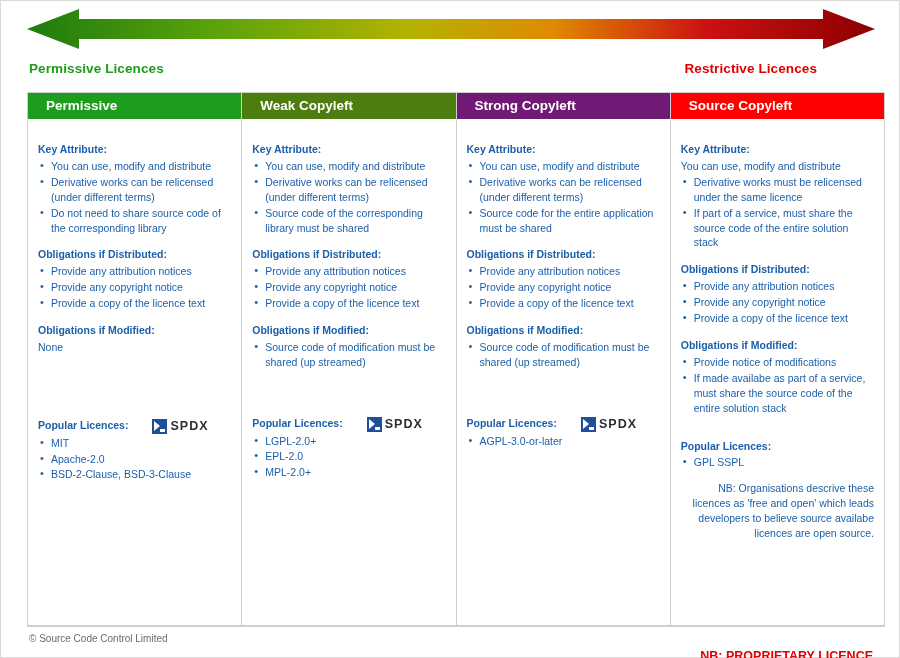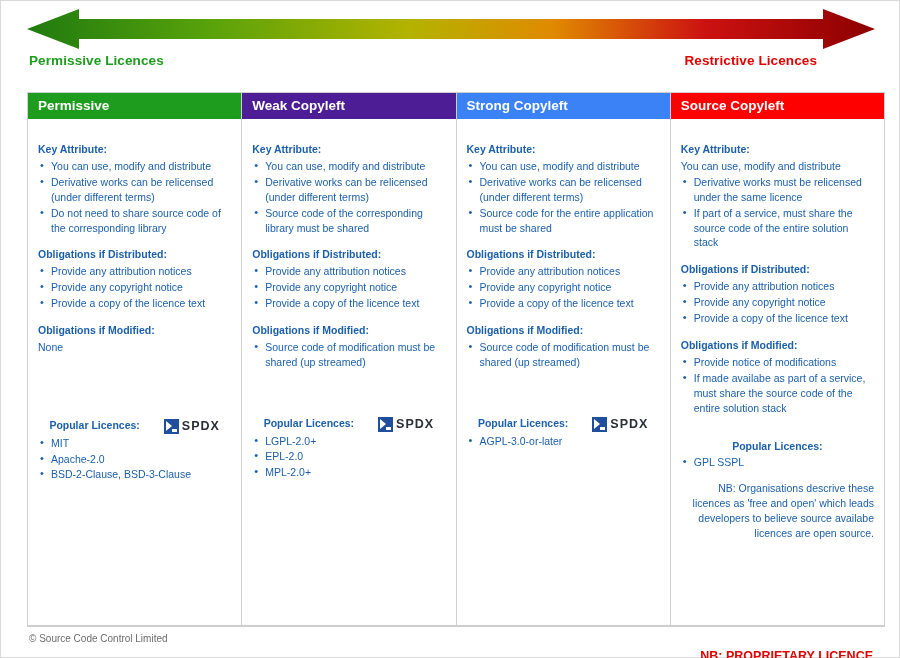--- a/index.html
+++ b/index.html
@@ -29,21 +29,21 @@
     left: 26px;
     top: 8px;
     width: 848px;
     height: 40px;
   }
   .arrow-wrap svg { display: block; }
 
   
   .spectrum-label {
     position: absolute;
-    top: 52px;
+    top: 60px;
     font-size: 13.5px;
     font-weight: bold;
     letter-spacing: .1px;
   }
   .spectrum-left  { left: 28px;  color: #1e9c1e; }
   .spectrum-right { right: 82px; color: #e00000; margin-left: 24px; }
 
   
   .table {
     position: absolute;
@@ -61,21 +61,21 @@
     display: flex;
     flex-direction: column;
     border-right: 1px solid #cfcfcf;
     box-sizing: border-box;
   }
   .col:last-child { border-right: none; }
 
   .col-head {
     height: 26px;
     line-height: 26px;
-    padding: 0 10px;
+    padding: 0 18px;
     color: #ffffff;
     font-weight: bold;
     font-size: 13.5px;
     white-space: nowrap;
     overflow: hidden;
   }
 
   .col-body {
     position: relative;
     flex: 1 1 auto;
@@ -111,21 +111,20 @@
     font-size: 11px;
     line-height: 1.42;
   }
   .plain { margin: 0 0 1px 0; }
 
   
   .pop-row {
     display: flex;
     align-items: center;
     gap: 24px;
-    justify-content: center;
   }
   .spdx {
     display: inline-flex;
     align-items: center;
     gap: 3px;
     white-space: nowrap;
   }
   .spdx-mark {
     width: 15px;
     height: 15px;
@@ -244,21 +243,21 @@
         </div>
         <ul class="bul">
           <li>MIT</li>
           <li>Apache-2.0</li>
           <li>BSD-2-Clause, BSD-3-Clause</li>
         </ul>
       </div>
     </div>
 
     <div class="col">
-      <div class="col-head" style="background:#4c1d95">Weak Copyleft</div>
+      <div class="col-head" style="background:#4d7c0f">Weak Copyleft</div>
       <div class="col-body">
         <div class="section-title">Key Attribute:</div>
         <ul class="bul">
           <li>You can use, modify and distribute</li>
           <li>Derivative works can be relicensed (under different terms)</li>
           <li>Source code of the corresponding library must be shared</li>
         </ul>
         <div class="gap"></div>
         <div class="section-title">Obligations if Distributed:</div>
         <ul class="bul">
@@ -281,21 +280,21 @@
         </div>
         <ul class="bul">
           <li>LGPL-2.0+</li>
           <li>EPL-2.0</li>
           <li>MPL-2.0+</li>
         </ul>
       </div>
     </div>
 
     <div class="col">
-      <div class="col-head" style="background:#3b82f6">Strong Copyleft</div>
+      <div class="col-head" style="background:#701a75">Strong Copyleft</div>
       <div class="col-body">
         <div class="section-title">Key Attribute:</div>
         <ul class="bul">
           <li>You can use, modify and distribute</li>
           <li>Derivative works can be relicensed (under different terms)</li>
           <li>Source code for the entire application must be shared</li>
         </ul>
         <div class="gap"></div>
         <div class="section-title">Obligations if Distributed:</div>
         <ul class="bul">

